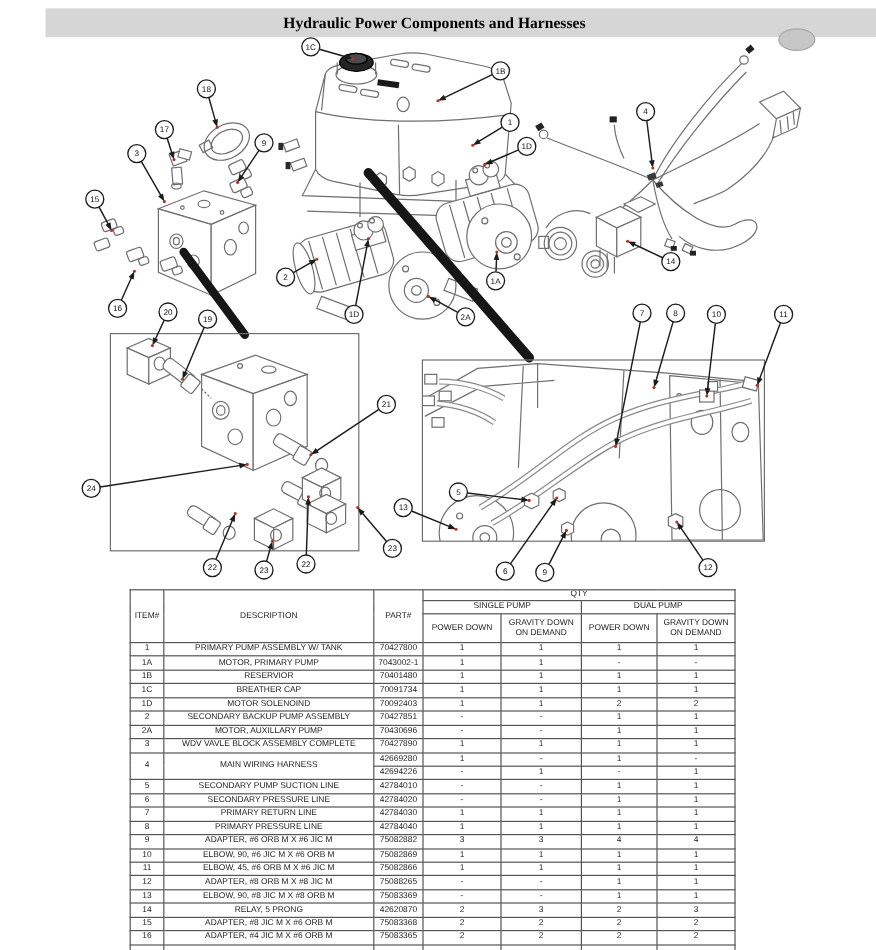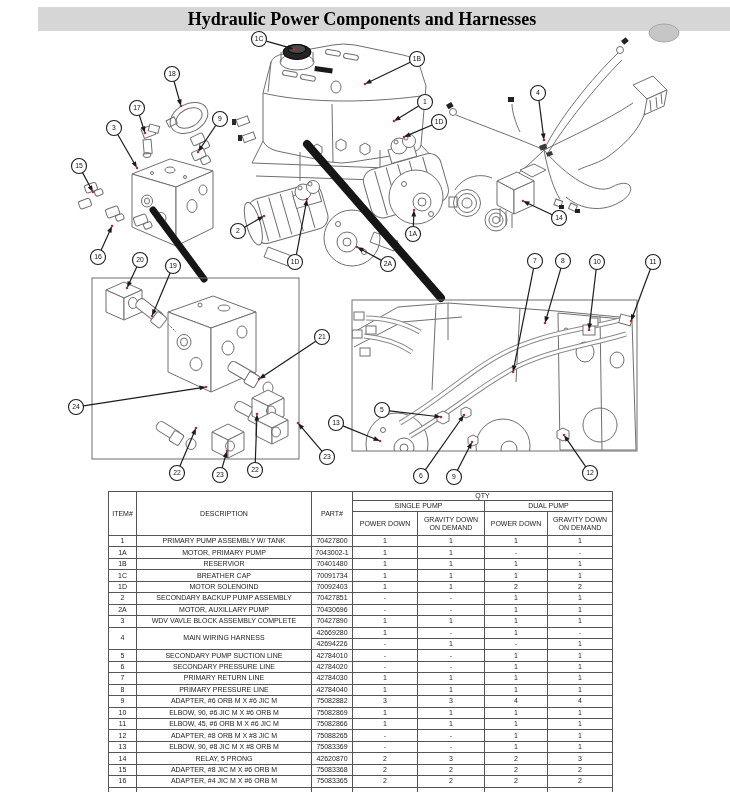--- a/index.html
+++ b/index.html
@@ -1,20 +1,20 @@
 <!DOCTYPE html>
 <html><head>
 <meta charset="utf-8">
 <style>
   html,body{margin:0;padding:0;background:#fff;}
   .page{position:relative;width:730px;height:792px;background:#fff;overflow:hidden;
         font-family:"Liberation Sans",sans-serif;}
   .title-bar{position:absolute;left:38px;top:7px;width:692px;height:24px;background:#d6d6d6;
              display:flex;align-items:center;justify-content:center;}
-  .title-bar span{font-family:"Liberation Serif",serif;font-weight:bold;font-size:18px;color:#000;
+  .title-bar span{font-family:"Liberation Serif",serif;font-weight:bold;font-size:13px;color:#000;
                   transform:translateX(-22px);white-space:nowrap;}
   svg.diagram{position:absolute;left:0;top:0;}
   .lin{stroke:#6f6f6f;stroke-width:1;fill:none;}
   .linw{stroke:#6f6f6f;stroke-width:1;fill:#fff;}
   .tbl-wrap{position:absolute;left:108px;top:491px;width:506px;}
   table.parts{border-collapse:collapse;table-layout:fixed;width:504px;}
   table.parts th,table.parts td{border:1px solid #555;padding:0;margin:0;
       font-size:7px;line-height:1.15;color:#222;text-align:center;vertical-align:middle;
       overflow:hidden;}
   table.parts th{font-weight:normal;white-space:normal;}

